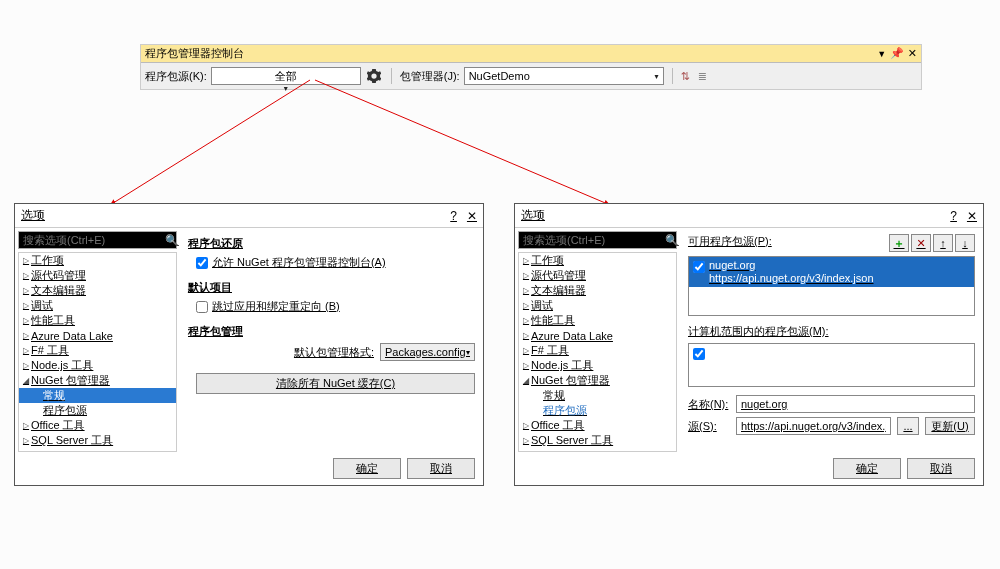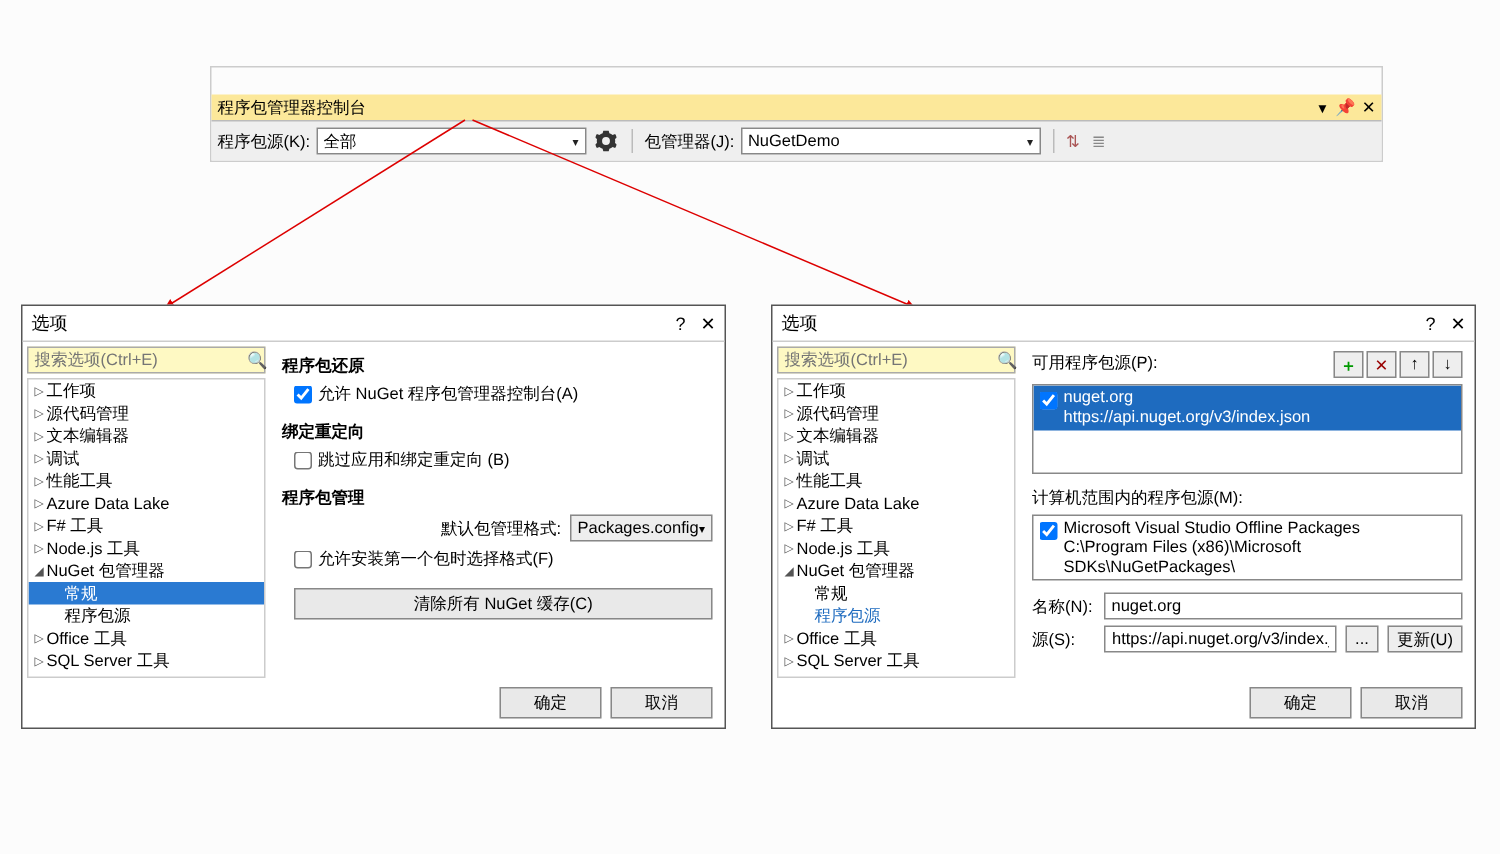--- a/index.html
+++ b/index.html
@@ -1,44 +1,44 @@
 <!DOCTYPE html>
 <html><head>
 <meta charset="utf-8">
 <style>
   * { box-sizing: border-box; margin: 0; padding: 0; }
   body { font-family: "Microsoft YaHei", "Segoe UI", sans-serif; font-size: 11px; background: #fcfcfc; color: #000; }
   .canvas { position: relative; width: 1000px; height: 569px; }
 
   
   .console { position: absolute; left: 140px; top: 44px; width: 782px; border: 1px solid #ccc; }
-  .console-title { display: flex; align-items: center; justify-content: space-between; background: #fce89a; padding: 1px 4px; font-size: 11px; margin-top: 18px; }
+  .console-title { display: flex; align-items: center; justify-content: space-between; background: #fce89a; padding: 1px 4px; font-size: 11px; }
   .console-title-right { display: flex; gap: 4px; align-items: center; }
   .console-body { display: flex; align-items: center; gap: 4px; padding: 4px 4px; background: #efefef; border-top: 1px solid #bbb; }
   .label { font-size: 11px; white-space: nowrap; }
   .select { display: flex; align-items: center; justify-content: space-between; background: #fff; border: 1px solid #888; font-size: 11px; padding: 1px 4px; height: 18px; }
   .select .arrow { font-size: 8px; color: #222; }
-  .src-select { width: 180px; }
+  .src-select { width: 150px; flex-direction: column; }
   .proj-select { width: 200px; }
   .gear-btn { width: 18px; height: 18px; display: flex; align-items: center; justify-content: center; border: 1px solid transparent; cursor: pointer; }
   .sep { width: 1px; height: 16px; background: #bbb; margin: 0 4px; }
   .icon-svg { display: block; }
 
   
   svg.arrows { position: absolute; left: 0; top: 0; pointer-events: none; }
 
   
-  .dialog { position: absolute; background: #fff; border: 1px solid #555; display: flex; flex-direction: column; }
+  .dialog { position: absolute; background: #fff; border: 1px solid #555; display: flex; flex-direction: column; text-decoration: underline; }
   .dialog.left { left: 14px; top: 203px; width: 470px; height: 283px; }
   .dialog.right { left: 514px; top: 203px; width: 470px; height: 283px; }
   .dlg-title { display: flex; justify-content: space-between; align-items: center; padding: 3px 6px; font-size: 12px; }
   .dlg-title-right { display: flex; gap: 10px; align-items: center; }
   .dlg-body { flex: 1; display: flex; min-height: 0; }
   .left-pane { width: 165px; border-top: 1px solid #ccc;  display: flex; flex-direction: column; }
-  .search-box { margin: 3px; border: 1px solid #aaa; display: flex; align-items: center; padding: 1px 4px; height: 18px; background: #fef9c3; }
+  .search-box { margin: 3px; border: 1px solid #aaa; display: flex; align-items: center; padding: 1px 4px; height: 18px; background: #000000; }
   .search-box input { border: none; outline: none; font-size: 11px; flex: 1; color: #888; background: transparent; }
   .search-box .mag { font-size: 11px; color: #666; }
   .tree { flex: 1; overflow: hidden; border: 1px solid #ccc; margin: 0 3px; background: #fff; font-size: 11px; }
   .tree-node { display: flex; align-items: center; padding: 0 2px; height: 15px; white-space: nowrap; cursor: default; }
   .tree-node.sel { background: #2a7ad2; color: #fff; }
   .tree-node.sel-light { color: #2a7ad2; }
   .tree-node .tw { width: 10px; font-size: 8px; color: #555; text-align: center; }
   .tree-node.sel .tw, .tree-node.sel-light .tw { visibility: hidden; }
   .ind1 { padding-left: 14px; }
 
@@ -185,37 +185,33 @@
               <span>Web</span>
             </div>
           </div>
       </div>
       <div class="right-pane">
         <div class="section-title">程序包还原</div>
         <label class="cb-row">
             <input type="checkbox" checked="" style="">
             <span>允许 NuGet 程序包管理器控制台(A)</span>
           </label>
-        <div class="section-title" style="margin-top:6px;">绑定重定向</div>
+        <div class="section-title" style="margin-top:6px;">默认项目</div>
         <label class="cb-row">
             <input type="checkbox" style="">
             <span>跳过应用和绑定重定向 (B)</span>
           </label>
         <div class="section-title" style="margin-top:6px;">程序包管理</div>
         <div class="form-row">
           <span>默认包管理格式:</span>
           <div class="combo">
             <span>Packages.config</span>
             <span style="font-size:8px;">▾</span>
           </div>
         </div>
-        <label class="cb-row">
-            <input type="checkbox" style="">
-            <span>允许安装第一个包时选择格式(F)</span>
-          </label>
         <div style="margin-top:8px;margin-left:8px;">
           <div class="btn" style="min-width:140px;">清除所有 NuGet 缓存(C)</div>
         </div>
       </div>
     </div>
     <div class="dlg-footer">
       <div class="btn">确定</div>
       <div class="btn">取消</div>
     </div>
   </div>
@@ -309,24 +305,20 @@
             <div class="txt">
               <span>nuget.org</span>
               <span>https://api.nuget.org/v3/index.json</span>
             </div>
           </div>
         </div>
         <span style="margin-top:4px;">计算机范围内的程序包源(M):</span>
         <div class="machine-list">
           <div class="src-item">
             <input type="checkbox" class="cb" checked="" style="">
-            <div class="txt">
-              <span>Microsoft Visual Studio Offline Packages</span>
-              <span>C:\Program Files (x86)\Microsoft SDKs\NuGetPackages\</span>
-            </div>
           </div>
         </div>
         <div class="field-row" style="margin-top:4px;">
           <span style="width:42px;">名称(N):</span>
           <input class="text-input" value="nuget.org" style="">
         </div>
         <div class="field-row">
           <span style="width:42px;">源(S):</span>
           <input class="text-input" value="https://api.nuget.org/v3/index.json" style="">
           <div class="small-btn">...</div>

